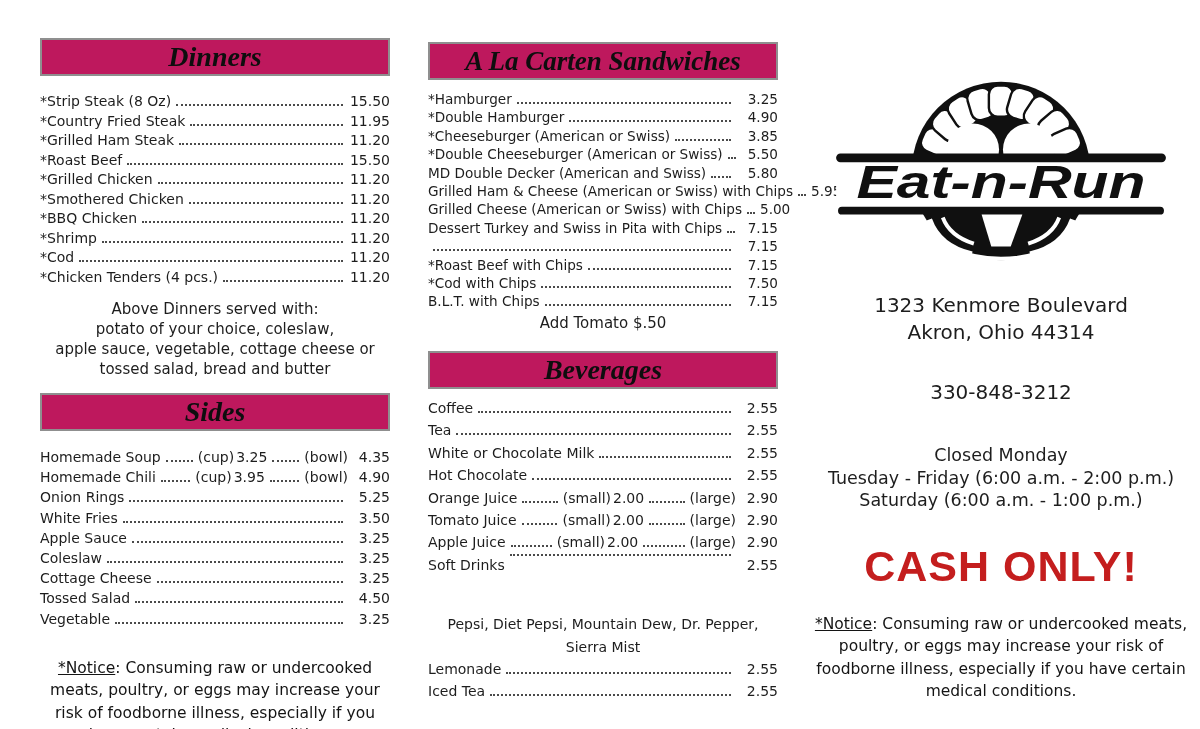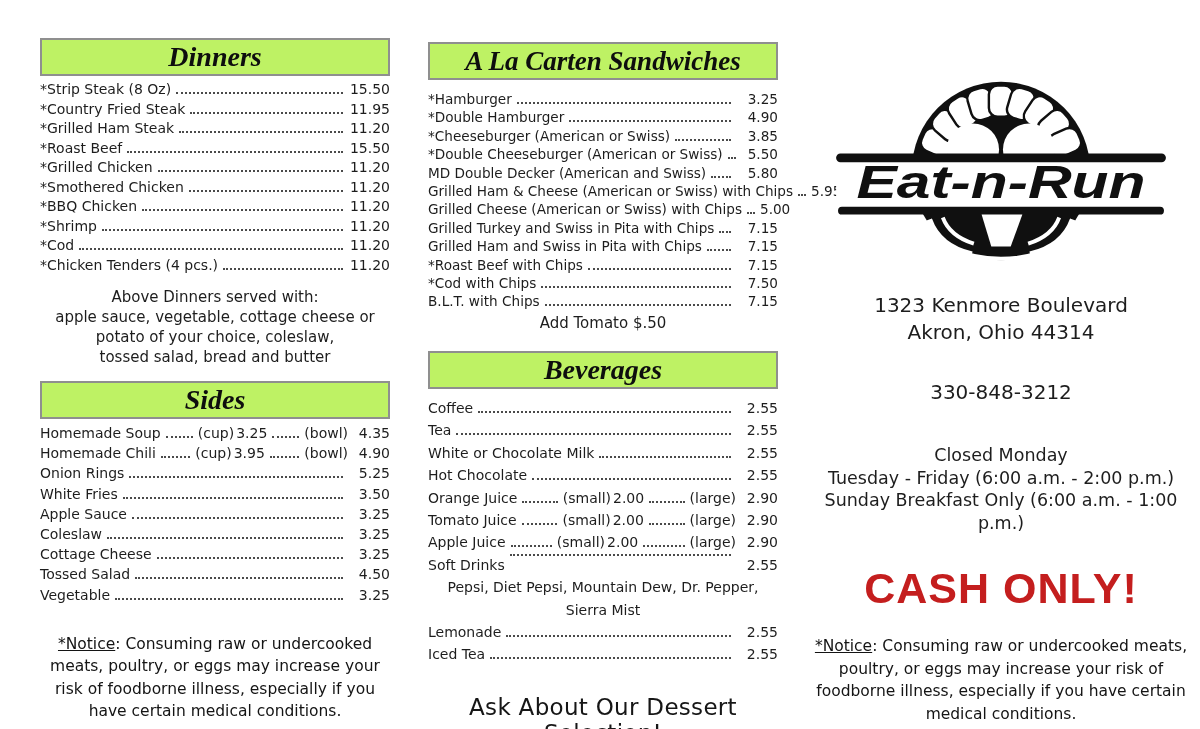--- a/index.html
+++ b/index.html
@@ -6,39 +6,39 @@
   body{
     width:1200px;height:729px;background:#ffffff;position:relative;
     font-family:"DejaVu Sans", sans-serif;color:#1d1d1d;overflow:hidden;
   }
   .col{position:absolute;}
   .col-left{left:40px;top:38px;width:350px;}
   .col-mid{left:428px;top:42px;width:350px;}
   .col-right{left:812px;top:58px;width:378px;text-align:center;}
 
   .section-header{
-    background:#bef264;border:2px solid #8f8f8f;text-align:center;
+    background:#be185d;border:2px solid #8f8f8f;text-align:center;
     font-family:"Liberation Serif", serif;font-style:italic;font-weight:700;
     font-size:28px;line-height:32px;color:#0e0e0e;padding:1px 0;
   }
-  .menu-list{margin-top:4px;}
+  .menu-list{margin-top:16px;}
   .menu-row{display:flex;align-items:baseline;color:#1d1d1d;}
   .dinners-list .menu-row{font-size:14px;line-height:19.5px;}
   .sides-list .menu-row{font-size:14px;line-height:20.2px;}
   .sand-list .menu-row{font-size:13.6px;line-height:18.4px;}
   .bev-list .menu-row{font-size:14px;line-height:22.4px;}
   .item-name{white-space:nowrap;}
   .dots{flex:1;border-bottom:2px dotted #4a4a4a;margin:0 5px 4px 5px;min-width:8px;}
   .price{width:42px;text-align:right;white-space:nowrap;}
   .size-label{white-space:nowrap;}
   .size-price{white-space:nowrap;margin-left:2px;}
 
   .note-block{margin-top:12px;text-align:center;font-size:15px;line-height:20px;}
   .note-line{display:block;}
-  .brands-line{text-align:center;font-size:14px;line-height:22.4px;}
+  .brands-line{text-align:center;font-size:14px;line-height:22.4px;margin-top:37px;}
   .footnote{text-align:center;font-size:15px;line-height:20px;margin-top:2px;}
   .dessert-banner{margin-top:28px;text-align:center;font-size:23px;color:#161616;letter-spacing:0.3px;}
 
   .notice-block{text-align:center;font-size:15.5px;line-height:22.5px;color:#141414;}
   .notice-left{margin-top:28px;}
   .notice-right{margin-top:22px;font-size:15.5px;}
   .notice-label{text-decoration:underline;}
 
   .sides-header{margin-top:14px;}
   .bev-header{margin-top:18px;}
@@ -118,23 +118,23 @@
         <span class="item-name">*Chicken Tenders (4 pcs.)</span>
         <span class="dots"></span>
         <span class="price">11.20</span>
       </div>
     </div>
 
   <div class="note-block">
 
       <span class="note-line">Above Dinners served with:</span>
 
+      <span class="note-line">potato of your choice, coleslaw,</span>
+
       <span class="note-line">apple sauce, vegetable, cottage cheese or</span>
-
-      <span class="note-line">potato of your choice, coleslaw,</span>
 
       <span class="note-line">tossed salad, bread and butter</span>
     </div>
 
   <div class="section-header sides-header">Sides</div>
 
   <div class="menu-list sides-list">
 
       <div class="menu-row">
         <span class="item-name">Homemade Soup</span>
@@ -247,27 +247,26 @@
         <span class="price">5.95</span>
       </div>
 
       <div class="menu-row">
         <span class="item-name">Grilled Cheese (American or Swiss) with Chips</span>
         <span class="dots"></span>
         <span class="price">5.00</span>
       </div>
 
       <div class="menu-row">
-        <span class="item-name">Grilled Turkey and Swiss in Pita with Chips</span>
+        <span class="item-name">Dessert Turkey and Swiss in Pita with Chips</span>
         <span class="dots"></span>
         <span class="price">7.15</span>
       </div>
 
       <div class="menu-row">
-        <span class="item-name">Grilled Ham and Swiss in Pita with Chips</span>
         <span class="dots"></span>
         <span class="price">7.15</span>
       </div>
 
       <div class="menu-row">
         <span class="item-name">*Roast Beef with Chips</span>
         <span class="dots"></span>
         <span class="price">7.15</span>
       </div>
 
@@ -413,22 +412,22 @@
   </div>
 
   <div class="phone">330-848-3212</div>
 
   <div class="hours">
 
       <div>Closed Monday</div>
 
       <div>Tuesday - Friday (6:00 a.m. - 2:00 p.m.)</div>
 
-
-      <div>Sunday Breakfast Only (6:00 a.m. - 1:00 p.m.)</div>
+      <div>Saturday (6:00 a.m. - 1:00 p.m.)</div>
+
     </div>
 
   <div class="cash-only" style="color: rgb(196, 30, 30);">CASH ONLY!</div>
 
   <div class="notice-block notice-right">
     <span class="notice-label">*Notice</span><span>: Consuming raw or undercooked meats, poultry, or eggs may increase your risk of foodborne illness, especially if you have certain medical conditions.</span>
   </div>
 </div>
 
 </body></html>

